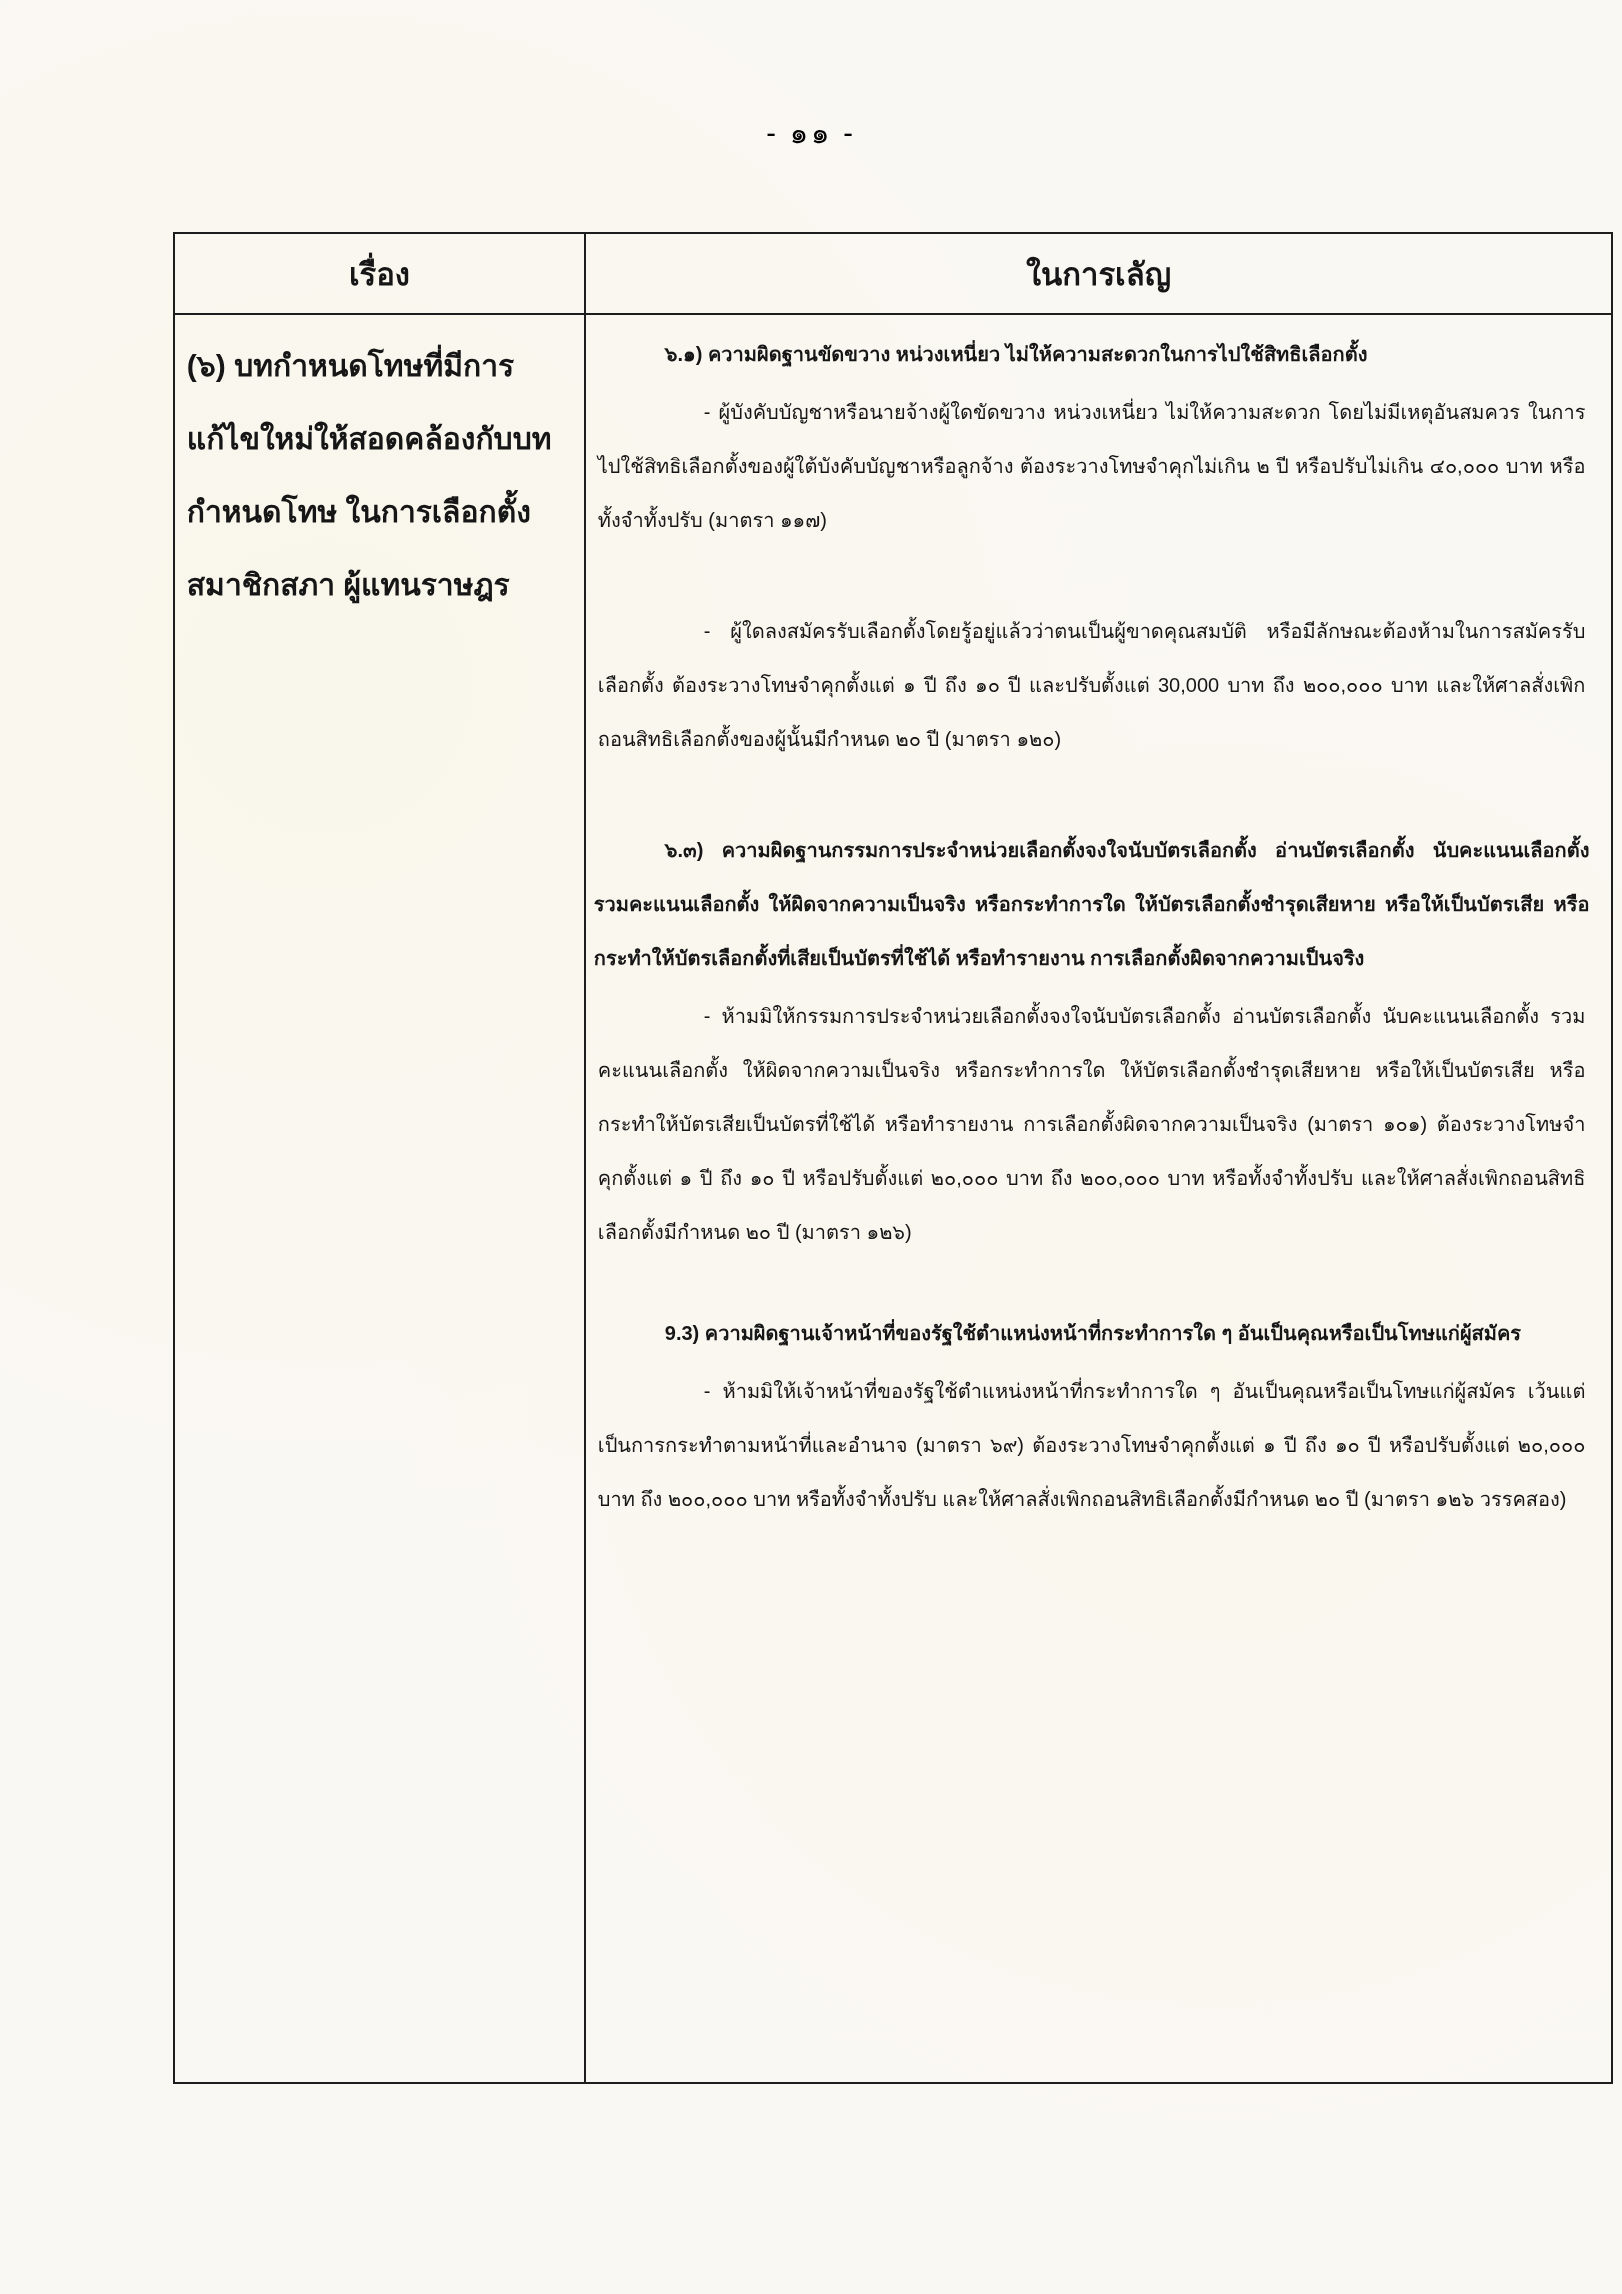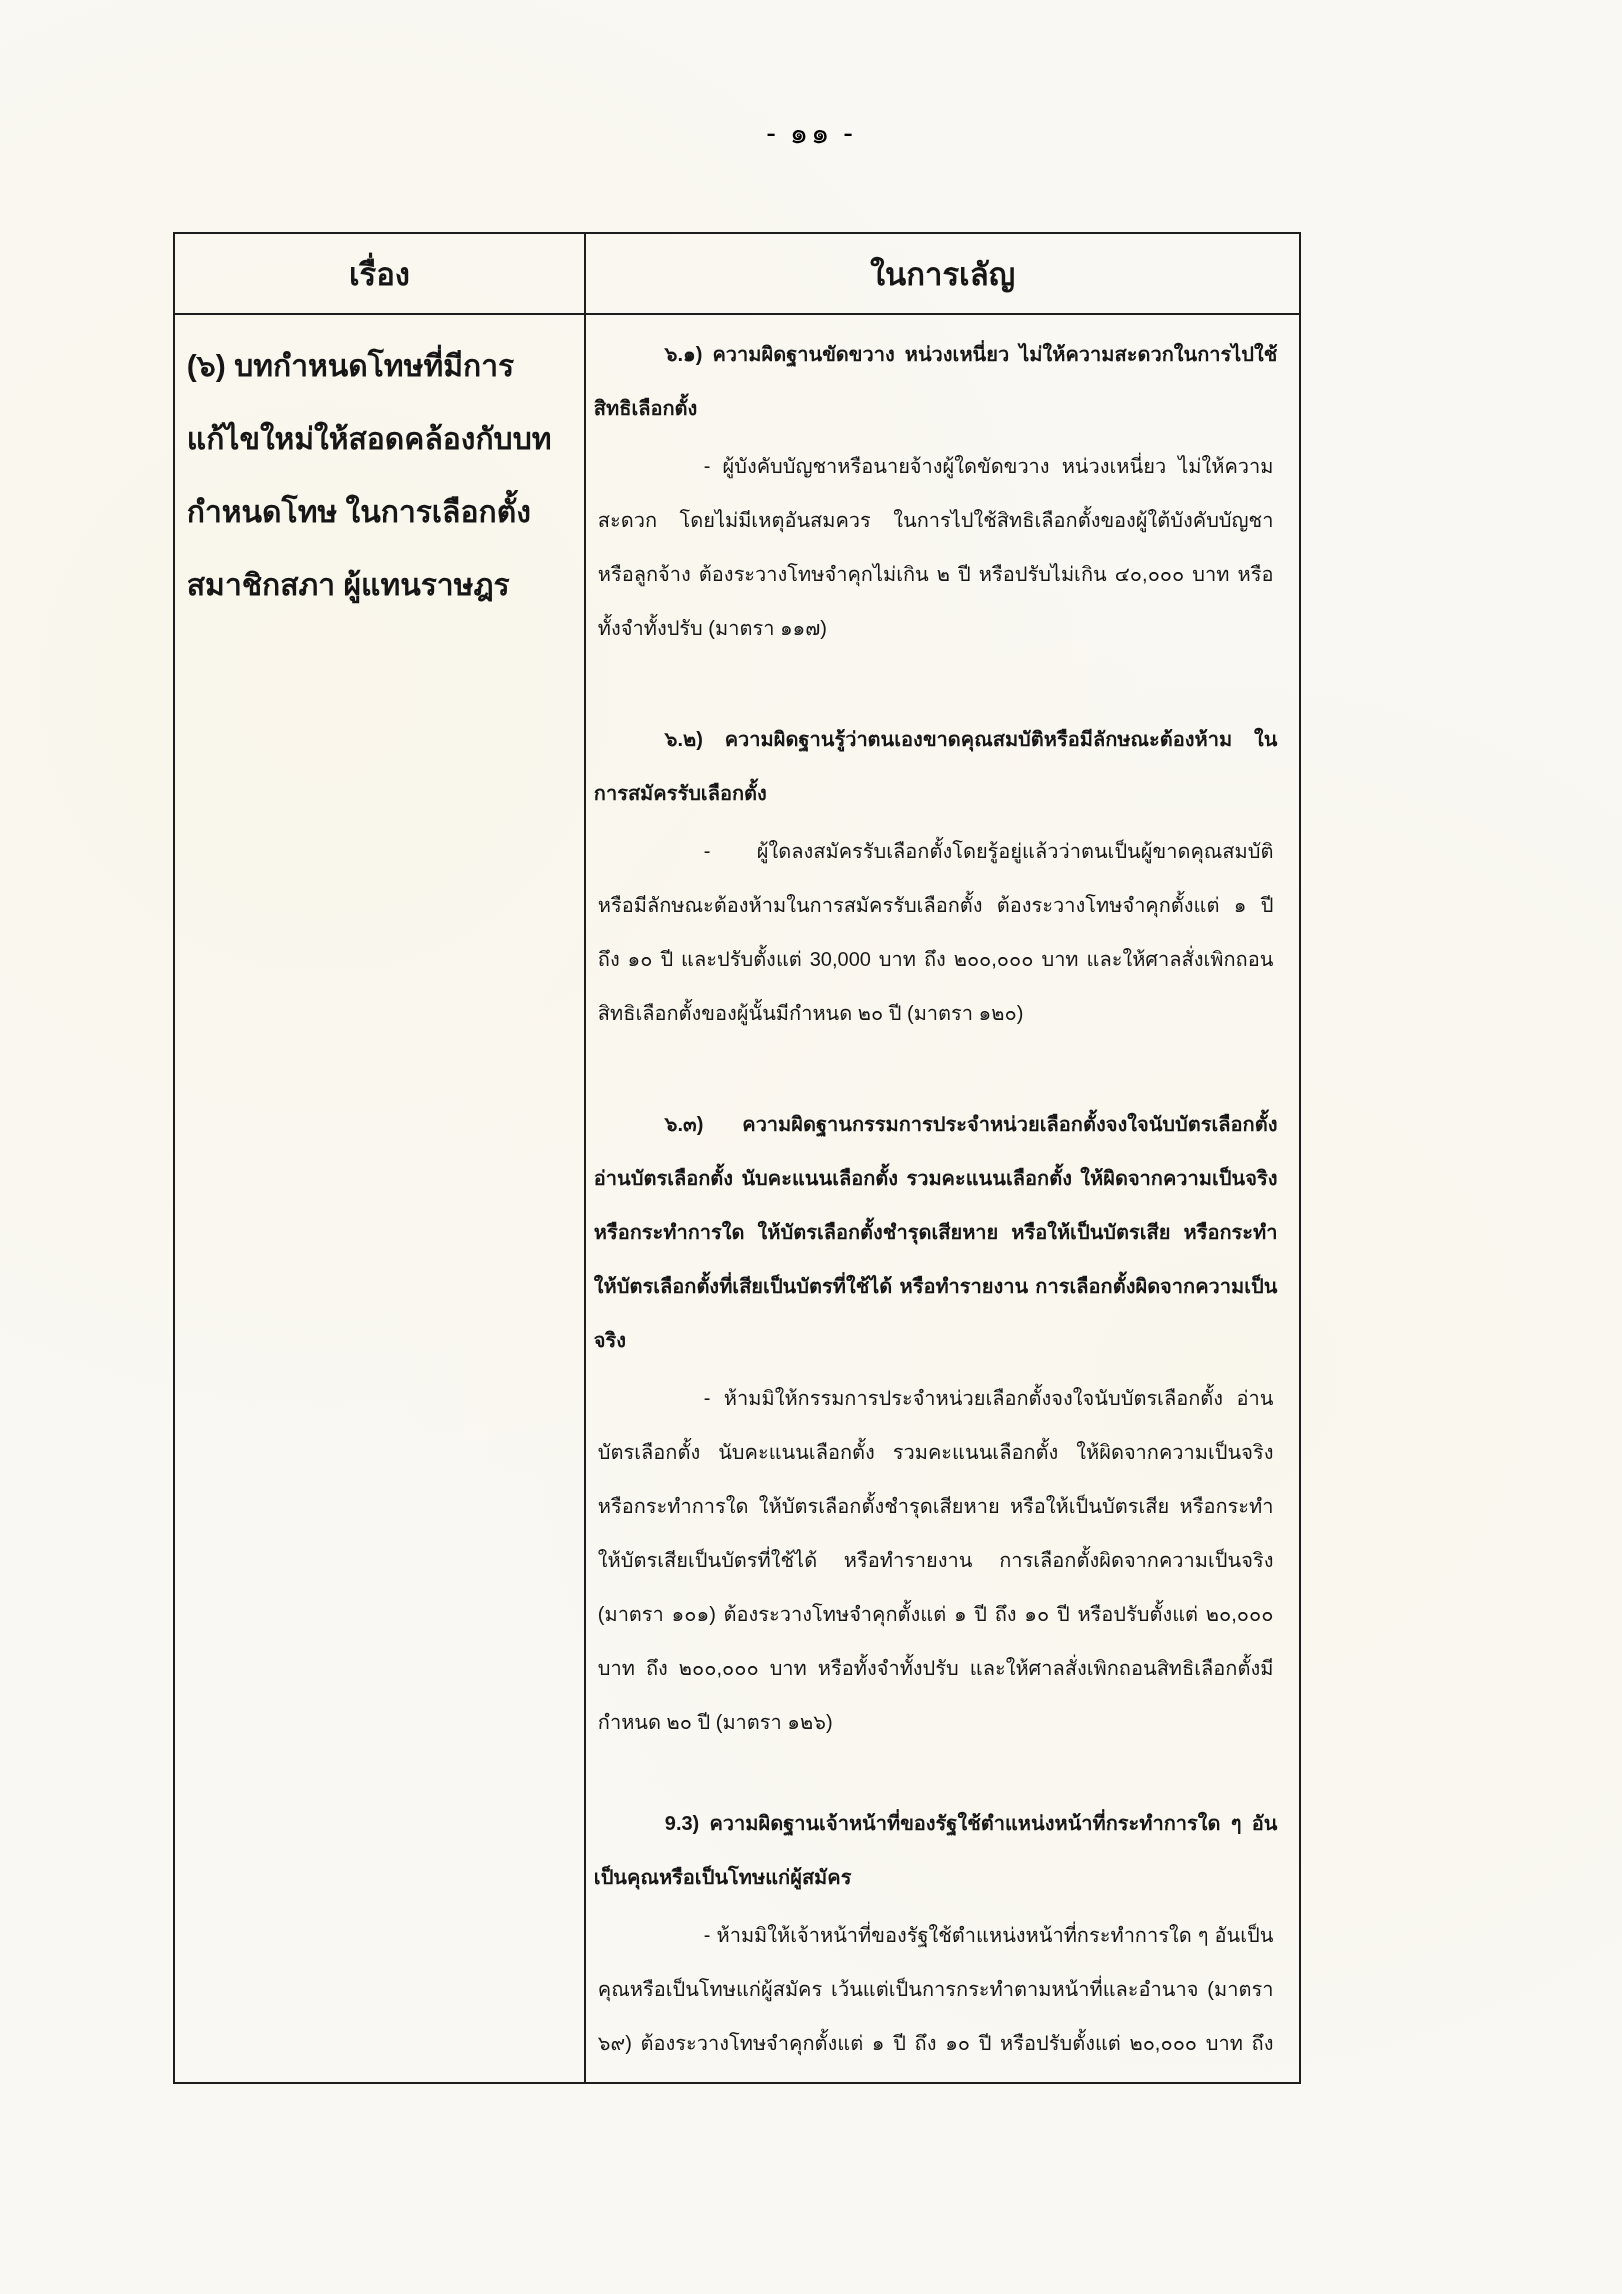--- a/index.html
+++ b/index.html
@@ -34,21 +34,21 @@
     text-align: center;
     font-size: 29px;
     letter-spacing: 2.9px;
     color: #000000;
   }
 
   .doc-table {
     position: absolute;
     left: 173px;
     top: 232px;
-    width: 1128px;
+    width: 1440px;
     height: 1852px;
     border: 2px solid #1d1d1d;
     display: grid;
     grid-template-columns: 409px 1fr;
     grid-template-rows: 81px 1fr;
     box-sizing: border-box;
     background: transparent;
   }
 
   .cell {
@@ -119,21 +119,20 @@
   <div class="cell topic-cell left-col">(๖) บทกำหนดโทษที่มีการแก้ไขใหม่ให้สอดคล้องกับบทกำหนดโทษ ในการเลือกตั้งสมาชิกสภา ผู้แทนราษฎร</div>
 
   <div class="cell essence-cell right-col">
 
     <div class="section">
       <p class="sec-heading">๖.๑) ความผิดฐานขัดขวาง หน่วงเหนี่ยว ไม่ให้ความสะดวกในการไปใช้สิทธิเลือกตั้ง</p>
       <p class="sec-body">- ผู้บังคับบัญชาหรือนายจ้างผู้ใดขัดขวาง หน่วงเหนี่ยว ไม่ให้ความสะดวก โดยไม่มีเหตุอันสมควร ในการไปใช้สิทธิเลือกตั้งของผู้ใต้บังคับบัญชาหรือลูกจ้าง ต้องระวางโทษจำคุกไม่เกิน ๒ ปี หรือปรับไม่เกิน ๔๐,๐๐๐ บาท หรือทั้งจำทั้งปรับ (มาตรา ๑๑๗)</p>
     </div>
 
     <div class="section">
-      <p class="sec-heading">๖.๒) ความผิดฐานรู้ว่าตนเองขาดคุณสมบัติหรือมีลักษณะต้องห้าม ในการสมัครรับเลือกตั้ง</p>
       <p class="sec-body">- ผู้ใดลงสมัครรับเลือกตั้งโดยรู้อยู่แล้วว่าตนเป็นผู้ขาดคุณสมบัติ หรือมีลักษณะต้องห้ามในการสมัครรับเลือกตั้ง ต้องระวางโทษจำคุกตั้งแต่ ๑ ปี ถึง ๑๐ ปี และปรับตั้งแต่ 30,000 บาท ถึง ๒๐๐,๐๐๐ บาท และให้ศาลสั่งเพิกถอนสิทธิเลือกตั้งของผู้นั้นมีกำหนด ๒๐ ปี (มาตรา ๑๒๐)</p>
     </div>
 
     <div class="section">
       <p class="sec-heading">๖.๓) ความผิดฐานกรรมการประจำหน่วยเลือกตั้งจงใจนับบัตรเลือกตั้ง อ่านบัตรเลือกตั้ง นับคะแนนเลือกตั้ง รวมคะแนนเลือกตั้ง ให้ผิดจากความเป็นจริง หรือกระทำการใด ให้บัตรเลือกตั้งชำรุดเสียหาย หรือให้เป็นบัตรเสีย หรือกระทำให้บัตรเลือกตั้งที่เสียเป็นบัตรที่ใช้ได้ หรือทำรายงาน การเลือกตั้งผิดจากความเป็นจริง</p>
       <p class="sec-body">- ห้ามมิให้กรรมการประจำหน่วยเลือกตั้งจงใจนับบัตรเลือกตั้ง อ่านบัตรเลือกตั้ง นับคะแนนเลือกตั้ง รวมคะแนนเลือกตั้ง ให้ผิดจากความเป็นจริง หรือกระทำการใด ให้บัตรเลือกตั้งชำรุดเสียหาย หรือให้เป็นบัตรเสีย หรือกระทำให้บัตรเสียเป็นบัตรที่ใช้ได้ หรือทำรายงาน การเลือกตั้งผิดจากความเป็นจริง (มาตรา ๑๐๑) ต้องระวางโทษจำคุกตั้งแต่ ๑ ปี ถึง ๑๐ ปี หรือปรับตั้งแต่ ๒๐,๐๐๐ บาท ถึง ๒๐๐,๐๐๐ บาท หรือทั้งจำทั้งปรับ และให้ศาลสั่งเพิกถอนสิทธิเลือกตั้งมีกำหนด ๒๐ ปี (มาตรา ๑๒๖)</p>
     </div>
 
     <div class="section tight">
       <p class="sec-heading">9.3) ความผิดฐานเจ้าหน้าที่ของรัฐใช้ตำแหน่งหน้าที่กระทำการใด ๆ อันเป็นคุณหรือเป็นโทษแก่ผู้สมัคร</p>

